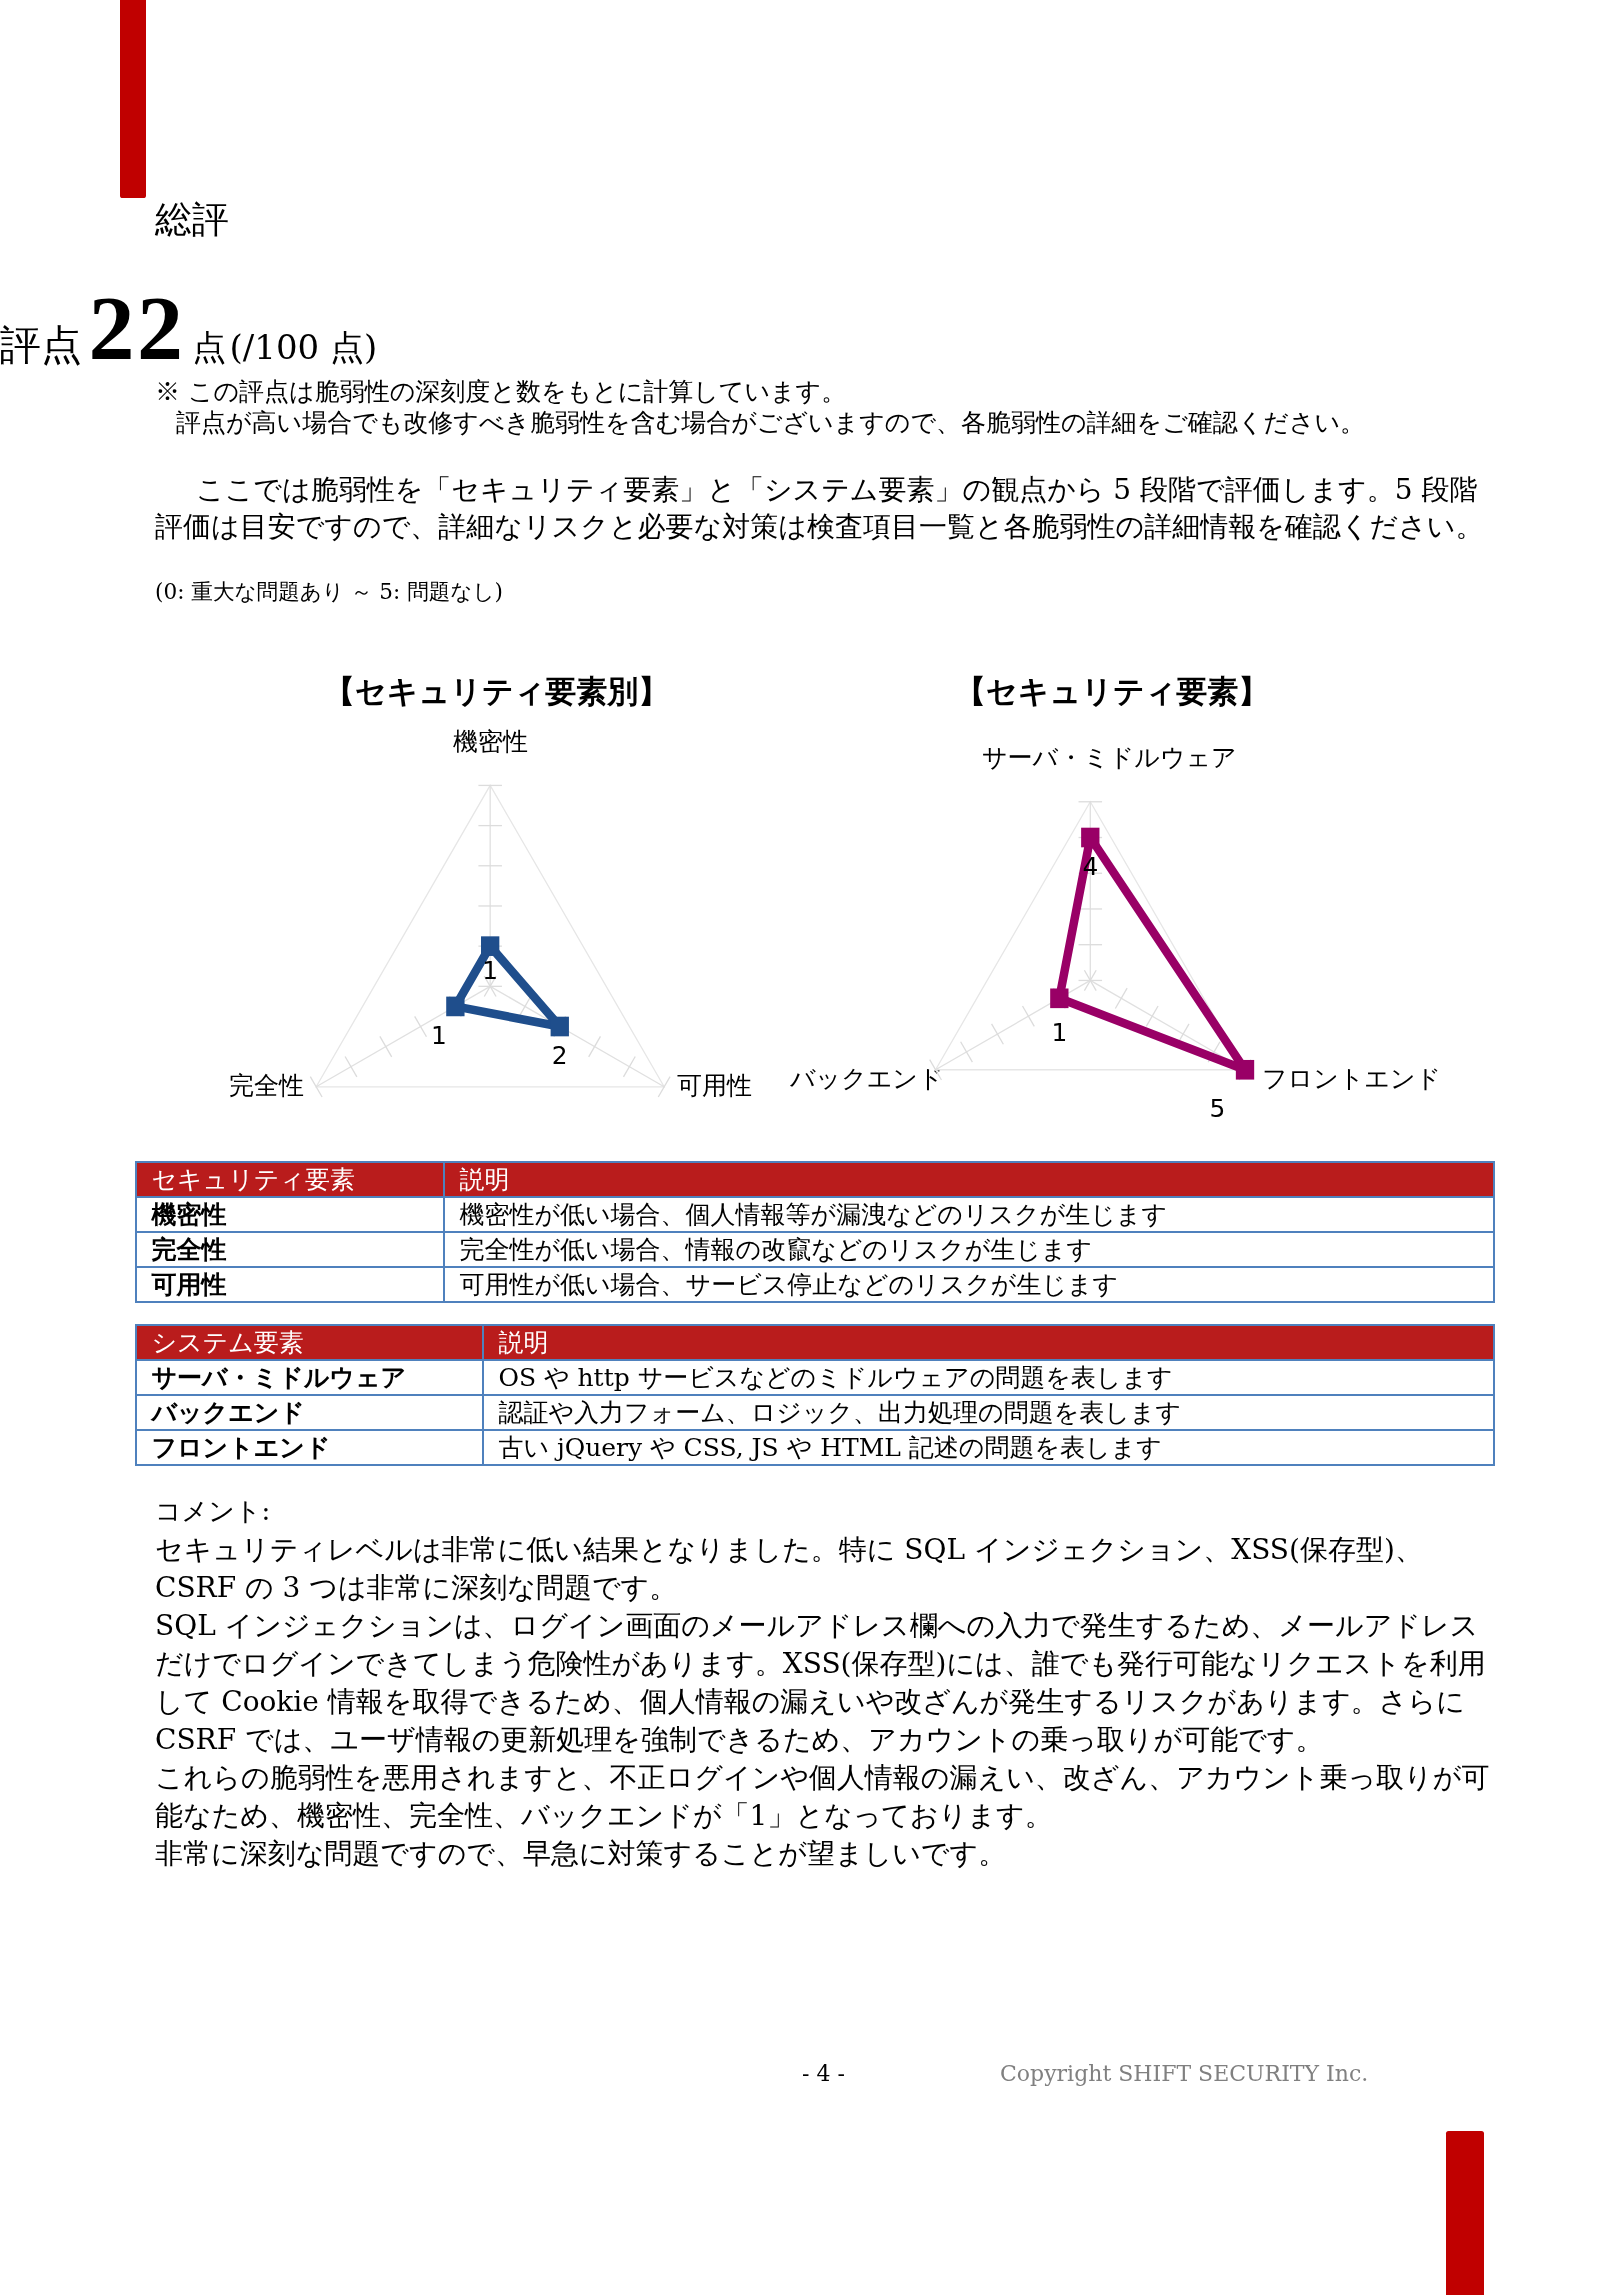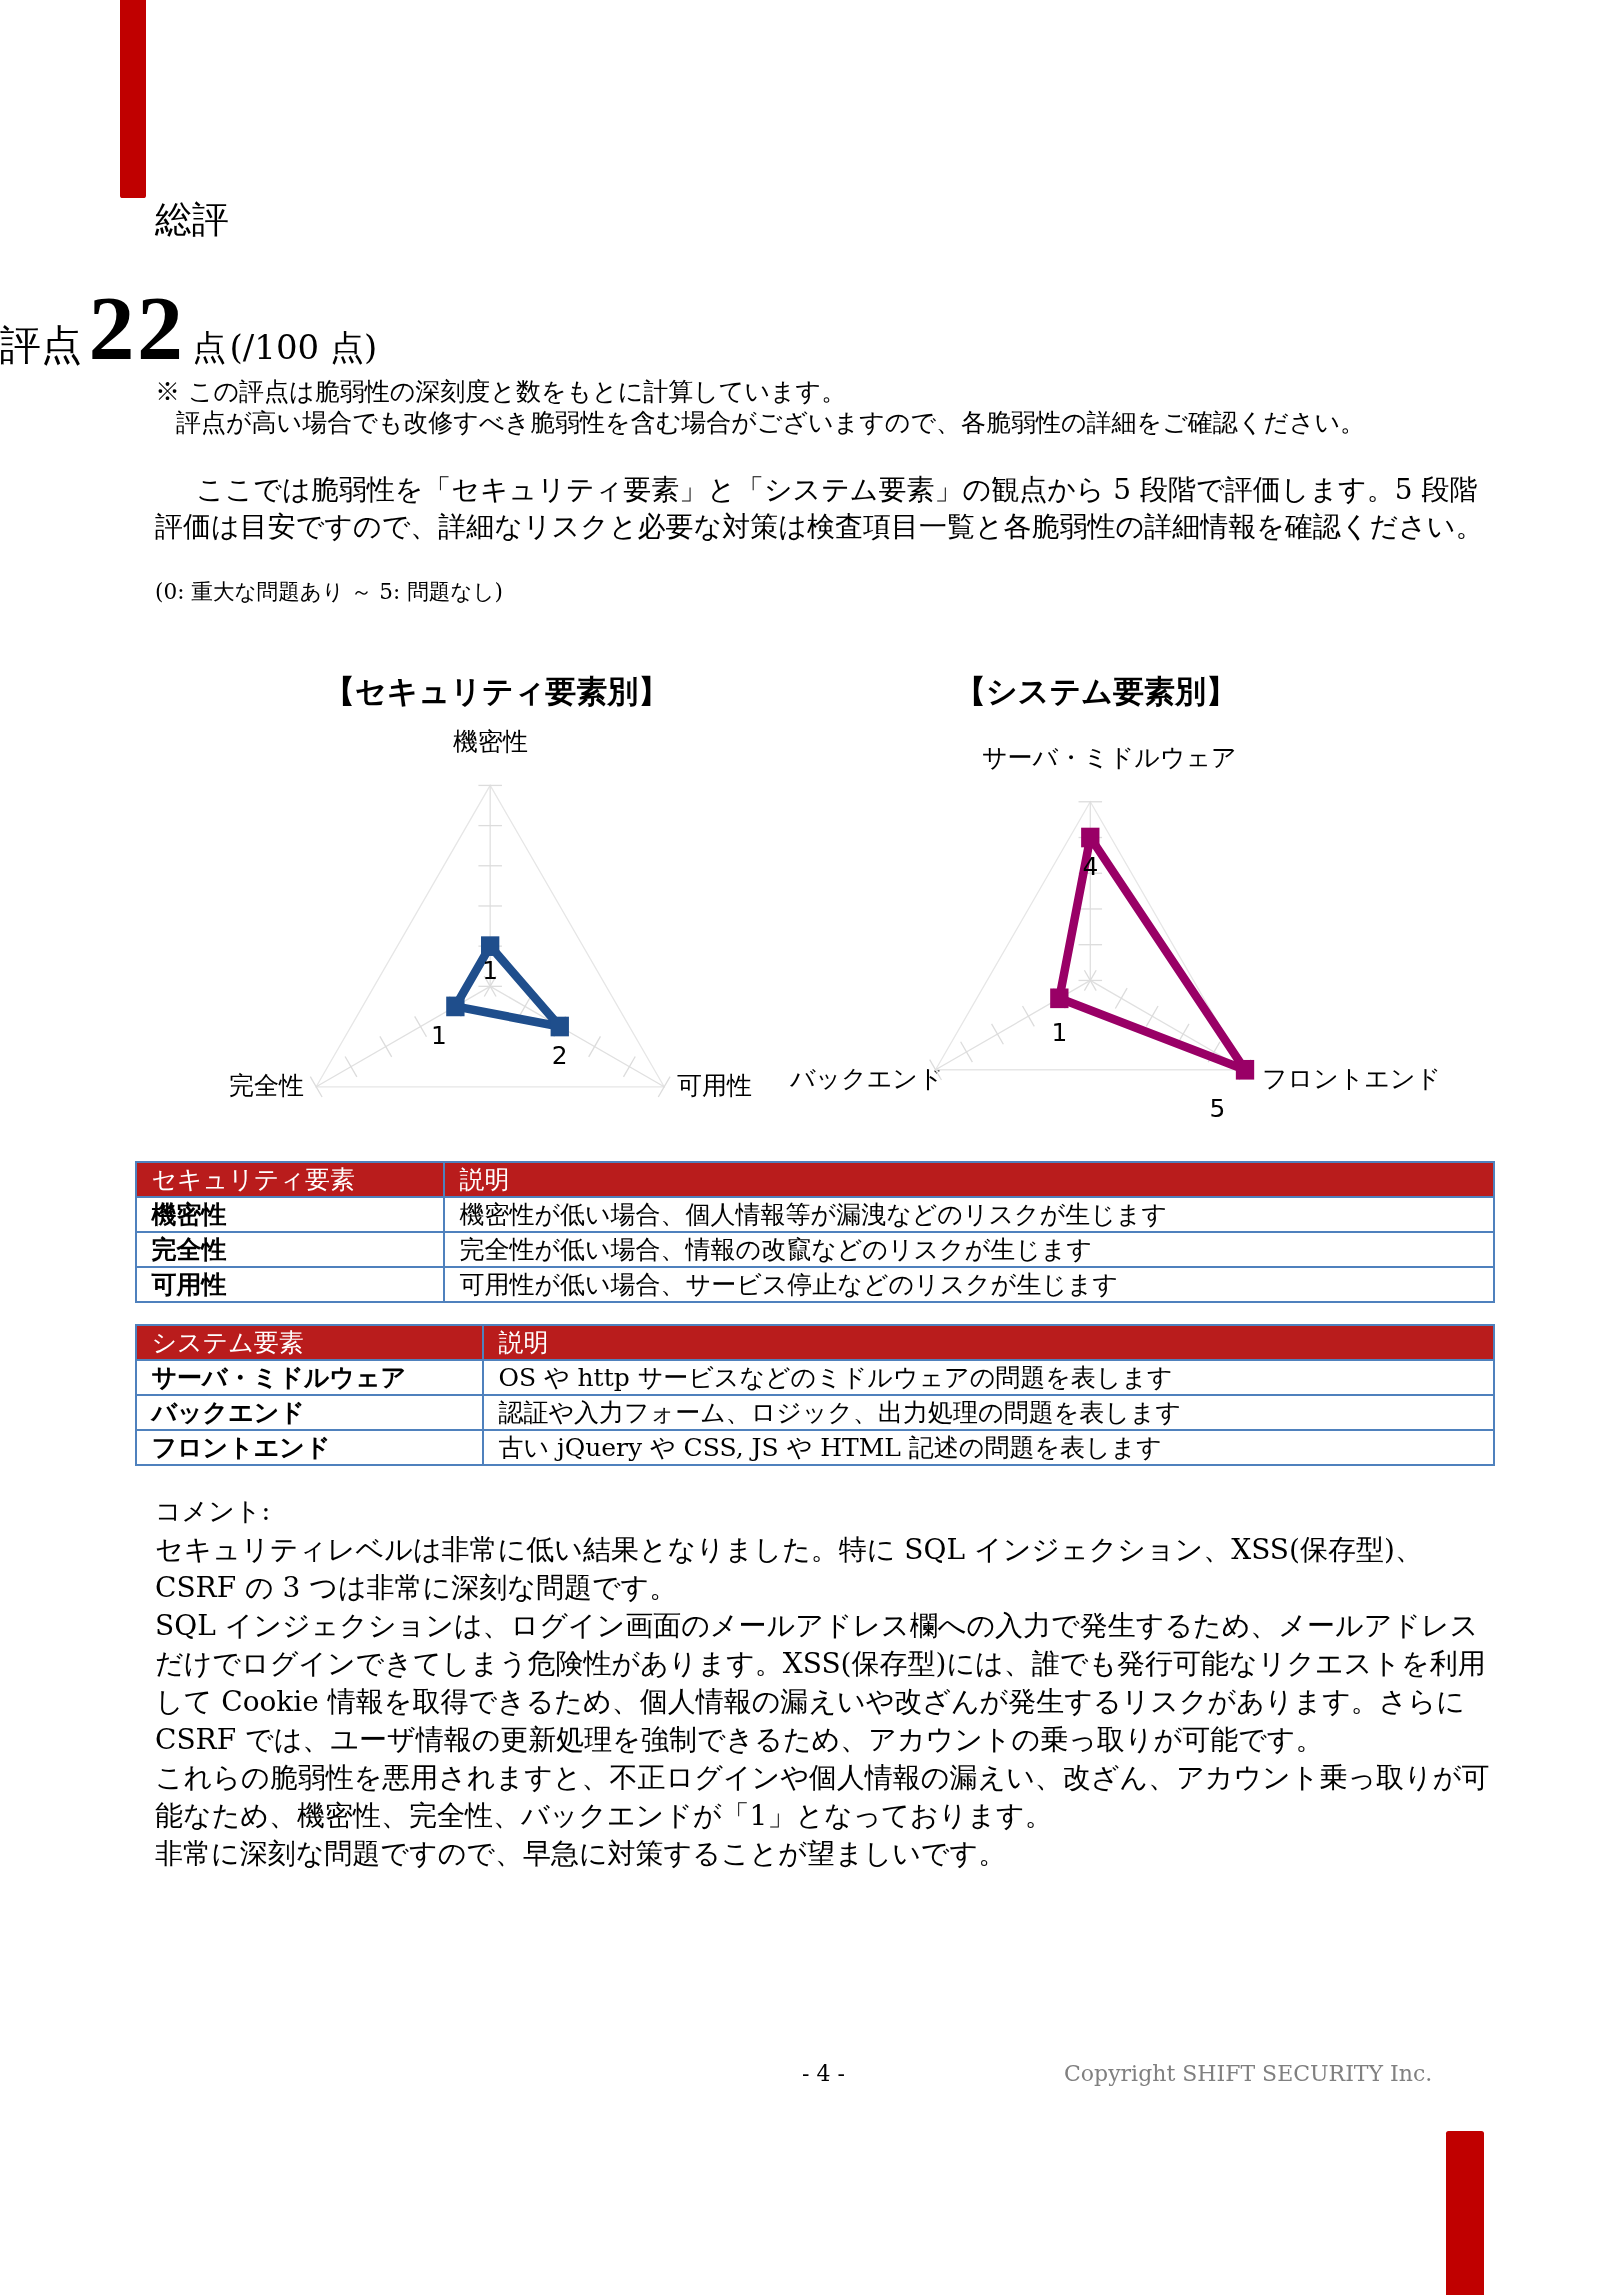--- a/index.html
+++ b/index.html
@@ -21,21 +21,21 @@
   .chart-title { font-size: 31px; font-weight: bold; white-space: nowrap; }
   .axis-label { font-size: 25px; white-space: nowrap; }
   svg text { font-family: "DejaVu Sans", "Liberation Sans", sans-serif; }
   table.tbl { position: absolute; border-collapse: collapse; left: 135px; width: 1360px; }
   table.tbl th { background: #b91c1c; color: #fff; font-weight: normal; text-align: left;
                  font-size: 25px; padding: 0 14.4px; height: 33px; border: 2.6px solid #4f81bd; }
   table.tbl td { font-size: 25px; padding: 0 14.4px; height: 26px; border: 2.6px solid #4f81bd; background: #fff; }
   table.tbl td.key { font-family: "DejaVu Sans", "Liberation Sans", sans-serif; font-weight: bold; }
   .comment { left: 155px; top: 1492px; width: 1348px; font-size: 28px; line-height: 38px; }
   .footer-page { left: 802px; top: 2061px; font-size: 22px; }
-  .footer-copy { left: 1064px; top: 2061px; font-size: 22px; color: #808080; }
+  .footer-copy { left: 1000px; top: 2061px; font-size: 22px; color: #808080; }
 </style>
 </head>
 <body>
 
 <div class="red-bar" style="left:120px; top:-3.9px; width:25.5px; height:202px;"></div>
 <div class="red-bar" style="left:1446px; top:2131px; width:38px; height:170px;"></div>
 
 <div class="abs heading serif">総評</div>
 
 <div class="abs score-line serif">
@@ -45,21 +45,21 @@
 
 <div class="abs note serif">
   <div>※ この評点は脆弱性の深刻度と数をもとに計算しています。</div>
   <div class="l2">評点が高い場合でも改修すべき脆弱性を含む場合がございますので、各脆弱性の詳細をご確認ください。</div>
 </div>
 
 <div class="abs para serif">ここでは脆弱性を「セキュリティ要素」と「システム要素」の観点から 5 段階で評価します。5 段階評価は目安ですので、詳細なリスクと必要な対策は検査項目一覧と各脆弱性の詳細情報を確認ください。</div>
 <div class="abs scale serif">(0: 重大な問題あり ～ 5: 問題なし)</div>
 
 <div class="abs chart-title sans" style="left:324px; top:671px;text-align:right;">【セキュリティ要素別】</div>
-<div class="abs chart-title sans" style="left:955px; top:671px;">【システム要素別】</div>
+<div class="abs chart-title sans" style="left:955px; top:671px;">【セキュリティ要素】</div>
 
 <div class="abs axis-label sans" style="left:453px; top:725px;">機密性</div>
 <div class="abs axis-label sans" style="left:229px; top:1069px;">完全性</div>
 <div class="abs axis-label sans" style="left:677px; top:1069px;">可用性</div>
 
 <div class="abs axis-label sans" style="left:982px; top:741px;">サーバ・ミドルウェア</div>
 <div class="abs axis-label sans" style="left:790px; top:1062px;">バックエンド</div>
 <div class="abs axis-label sans" style="left:1262px; top:1062px;">フロントエンド</div>
 
 <svg class="abs" style="left:0; top:0;" width="1623" height="1152" viewBox="0 0 2480 1760">

